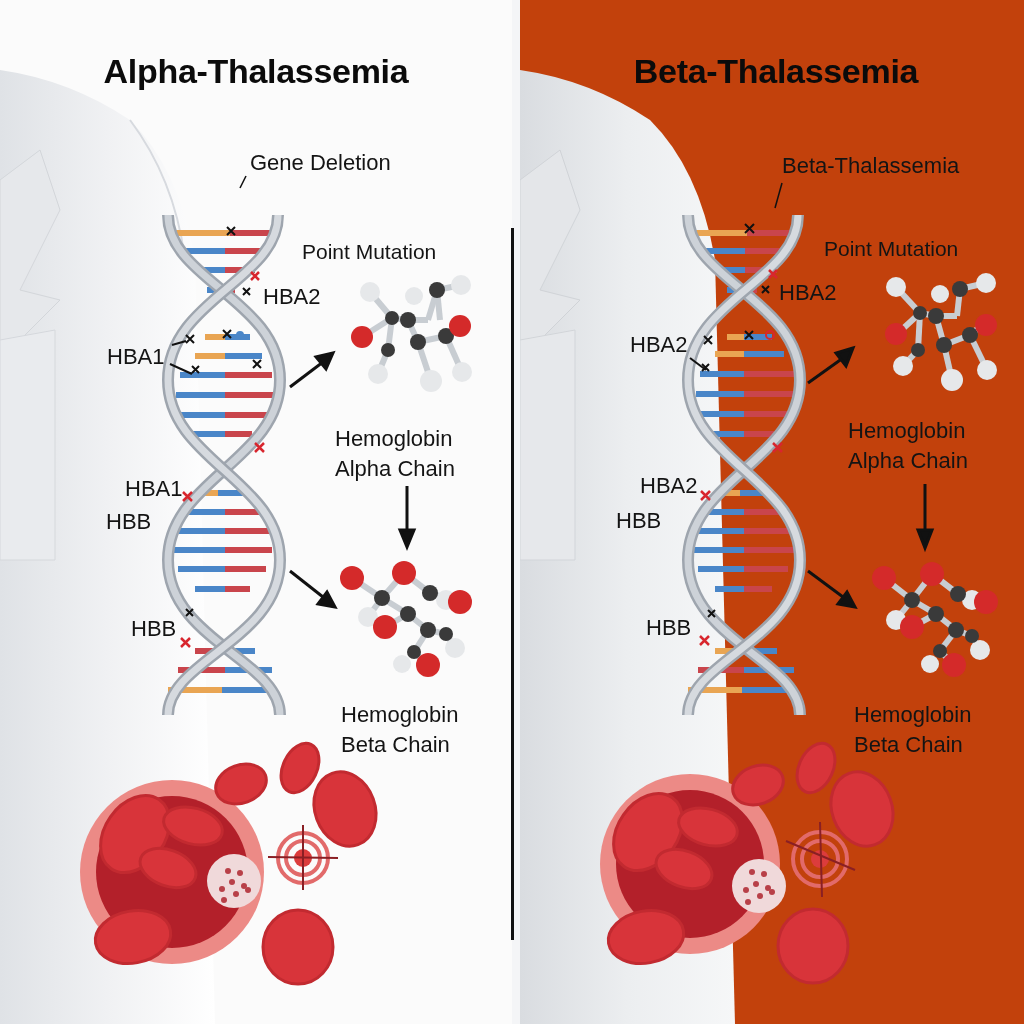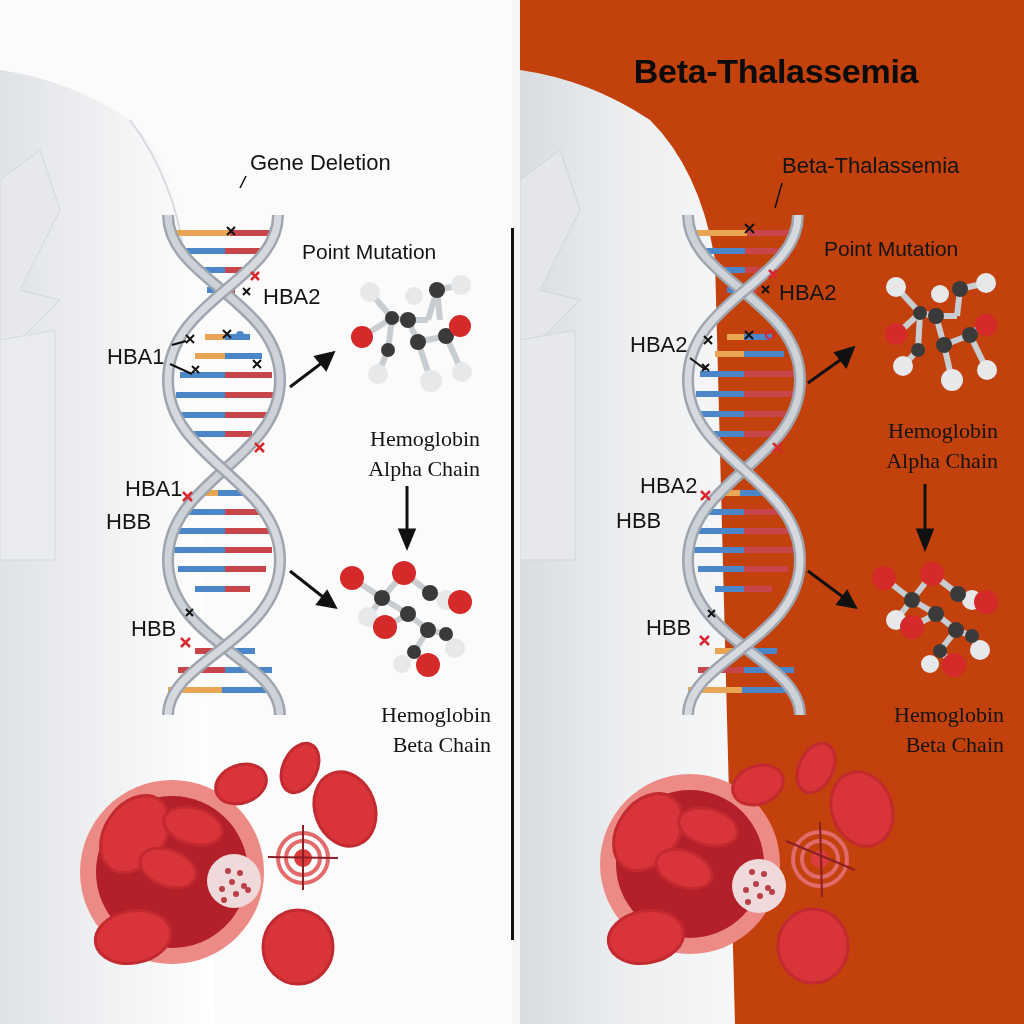--- a/index.html
+++ b/index.html
@@ -16,21 +16,21 @@
   .panel.left { left: 0; background: #fbfbfb; }
   .panel.right { left: 520px; background: #c2410c; }
   .coat { position: absolute; left: 0; top: 0; width: 512px; height: 1024px; }
   .title {
     position: absolute; top: 52px; left: 0; width: 512px; text-align: center;
     font-weight: bold; font-size: 34px; letter-spacing: -0.3px; color: #0b0b0b;
   }
   .label {
     position: absolute; font-size: 22px; color: #141414; white-space: nowrap;
   }
-  .label.center { text-align: right; line-height: 30px; font-family: Liberation Serif, serif; }
+  .label.center { text-align: left; line-height: 30px; }
   .divider {
     position: absolute; left: 511px; top: 228px; width: 3px; height: 712px; background: #111;
   }
   svg { position: absolute; left: 0; top: 0; }
 </style>
 </head>
 <body>
 
 <div class="panel left">
   <svg class="coat" width="512" height="1024" viewBox="0 0 512 1024">
@@ -40,20 +40,21 @@
           <stop offset="0.5" stop-color="#f0f1f3"></stop>
           <stop offset="1" stop-color="#ffffff"></stop>
       </linearGradient>
     </defs>
     <path d="M0 70 Q70 80 130 120 Q180 170 195 260 L215 1024 L0 1024 Z" fill="url(#coatL)"></path>
     <path d="M0 180 L40 150 L60 210 L20 290 L60 300 L0 360 Z" fill="#e6e8eb" stroke="#d3d6da" stroke-width="1"></path>
     <path d="M0 340 L55 330 L55 560 L0 560 Z" fill="#e9ebee" stroke="#d5d8dc" stroke-width="1"></path>
     <path d="M130 120 Q175 180 185 260" fill="none" stroke="#d7dadf" stroke-width="2"></path>
   </svg>
 
+  <div class="title">Alpha-Thalassemia</div>
 
   <svg width="512" height="1024" viewBox="0 0 512 1024">
 
     <line x1="240" y1="188" x2="246" y2="176" stroke="#111" stroke-width="1.5"></line>
 
     <g>
 
       <g stroke-width="6" stroke-linecap="butt">
         <line x1="175" y1="233" x2="230" y2="233" stroke="#e9a553"></line>
           <line x1="230" y1="233" x2="275" y2="233" stroke="#c9454c"></line>

